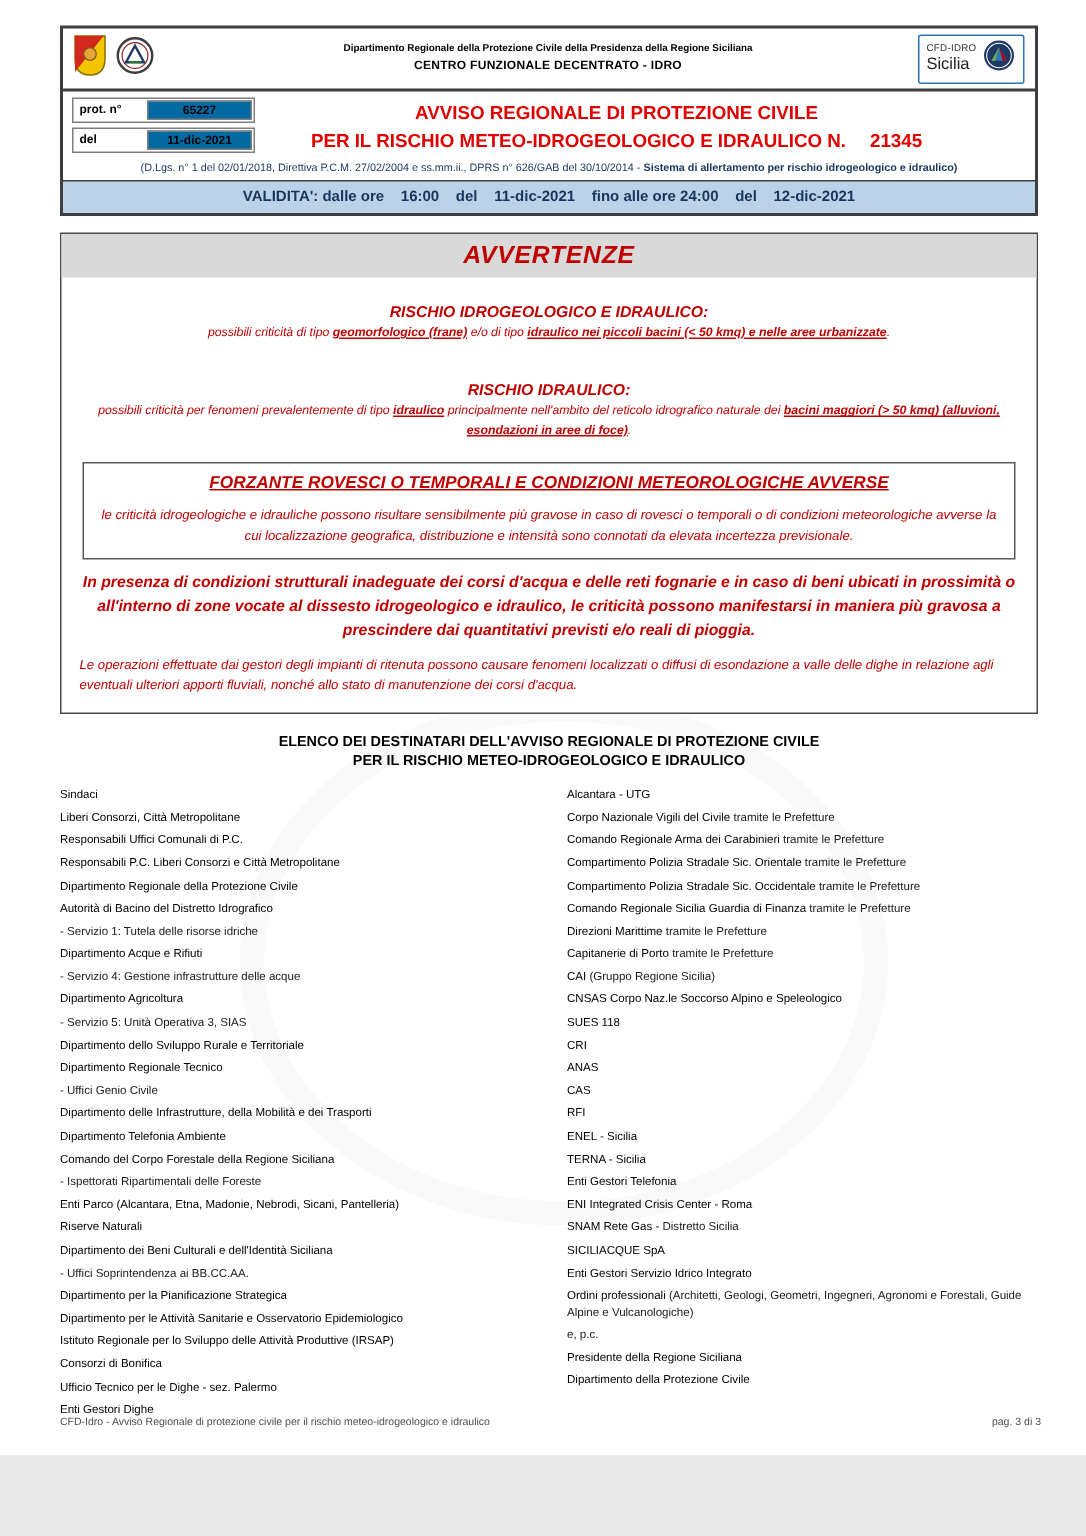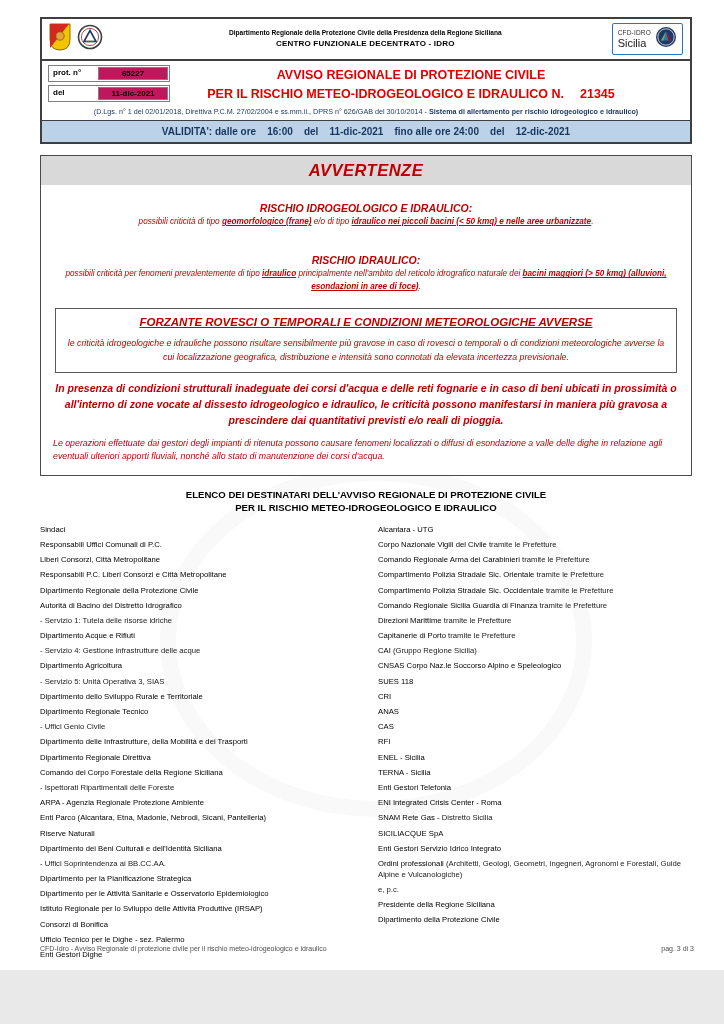--- a/index.html
+++ b/index.html
@@ -17,21 +17,21 @@
   .cfd-box{display:flex;align-items:center;gap:4px;border:1.5px solid #2e74b5;border-radius:2px;
            padding:2px 5px;background:#fdfdfd;}
   .cfd-text{line-height:1.1;color:#333;}
   .cfd-line1{font-size:6.5px;letter-spacing:.2px;}
   .cfd-line2{font-size:11px;font-weight:normal;color:#222;}
 
   .hdr-row2{display:flex;padding:4px 6px 0 6px;}
   .prot-table{width:122px;flex:none;}
   .prot-row{display:flex;border:1px solid #7f7f7f;margin-bottom:3px;padding:1px;align-items:stretch;}
   .prot-label{width:42px;padding:1px 3px;font-weight:bold;font-size:8px;}
-  .prot-value{flex:1;border:1px solid #7f7f7f;text-align:center;font-weight:bold;font-size:8px;padding:1px 2px;background:#be185d;}
+  .prot-value{flex:1;border:1px solid #7f7f7f;text-align:center;font-weight:bold;font-size:8px;padding:1px 2px;background:#0369a1;}
   .title-block{flex:1;text-align:center;color:#e00000;font-weight:bold;font-size:12.5px;
                line-height:1.55;padding:1px 36px 0 4px;}
   .title-num{margin-left:16px;}
 
   .law-line{text-align:center;font-size:7.2px;color:#17365d;padding:2px 4px 4px;}
   .seg-b{font-weight:bold;}
   .seg-u{font-weight:bold;text-decoration:underline;}
 
   .validity{background:#bcd2e8;border-top:1.5px solid #3f3f3f;text-align:center;font-weight:bold;
             color:#17365d;font-size:10px;padding:5px 11px;white-space:pre-wrap;}
@@ -157,38 +157,37 @@
     </div>
 
     <div class="elenco-head">
       <div>ELENCO DEI DESTINATARI DELL'AVVISO REGIONALE DI PROTEZIONE CIVILE</div>
       <div>PER IL RISCHIO METEO-IDROGEOLOGICO E IDRAULICO</div>
     </div>
 
     <div class="dest-wrap">
       <div class="dest-col-left">
           <div class="dest-item"><span class="dest-bold">Sindaci</span></div>
+          <div class="dest-item"><span class="dest-bold">Liberi Consorzi, Città Metropolitane</span></div>
           <div class="dest-item"><span class="dest-bold">Responsabili Uffici Comunali di P.C.</span></div>
-          <div class="dest-item"><span class="dest-bold">Liberi Consorzi, Città Metropolitane</span></div>
           <div class="dest-item"><span class="dest-bold">Responsabili P.C. Liberi Consorzi e Città Metropolitane</span></div>
           <div class="dest-item"><span class="dest-bold">Dipartimento Regionale della Protezione Civile</span></div>
           <div class="dest-item"><span class="dest-bold">Autorità di Bacino del Distretto Idrografico</span></div>
           <div class="dest-item"><span class="dest-norm">- Servizio 1: Tutela delle risorse idriche</span></div>
           <div class="dest-item"><span class="dest-bold">Dipartimento Acque e Rifiuti</span></div>
           <div class="dest-item"><span class="dest-norm">- Servizio 4: Gestione infrastrutture delle acque</span></div>
           <div class="dest-item"><span class="dest-bold">Dipartimento Agricoltura</span></div>
           <div class="dest-item"><span class="dest-norm">- Servizio 5: Unità Operativa 3, SIAS</span></div>
           <div class="dest-item"><span class="dest-bold">Dipartimento dello Sviluppo Rurale e Territoriale</span></div>
           <div class="dest-item"><span class="dest-bold">Dipartimento Regionale Tecnico</span></div>
           <div class="dest-item"><span class="dest-norm">- Uffici Genio Civile</span></div>
           <div class="dest-item"><span class="dest-bold">Dipartimento delle Infrastrutture, della Mobilità e dei Trasporti</span></div>
-          <div class="dest-item"><span class="dest-bold">Dipartimento Regionale Direttiva</span></div>
+          <div class="dest-item"><span class="dest-bold">Dipartimento Telefonia Ambiente</span></div>
           <div class="dest-item"><span class="dest-bold">Comando del Corpo Forestale della Regione Siciliana</span></div>
           <div class="dest-item"><span class="dest-norm">- Ispettorati Ripartimentali delle Foreste</span></div>
-          <div class="dest-item"><span class="dest-bold">ARPA - Agenzia Regionale Protezione Ambiente</span></div>
           <div class="dest-item"><span class="dest-bold">Enti Parco (Alcantara, Etna, Madonie, Nebrodi, Sicani, Pantelleria)</span></div>
           <div class="dest-item"><span class="dest-bold">Riserve Naturali</span></div>
           <div class="dest-item"><span class="dest-bold">Dipartimento dei Beni Culturali e dell'Identità Siciliana</span></div>
           <div class="dest-item"><span class="dest-norm">- Uffici Soprintendenza ai BB.CC.AA.</span></div>
           <div class="dest-item"><span class="dest-bold">Dipartimento per la Pianificazione Strategica</span></div>
           <div class="dest-item"><span class="dest-bold">Dipartimento per le Attività Sanitarie e Osservatorio Epidemiologico</span></div>
           <div class="dest-item"><span class="dest-bold">Istituto Regionale per lo Sviluppo delle Attività Produttive (IRSAP)</span></div>
           <div class="dest-item"><span class="dest-bold">Consorzi di Bonifica</span></div>
           <div class="dest-item"><span class="dest-bold">Ufficio Tecnico per le Dighe - sez. Palermo</span></div>
           <div class="dest-item"><span class="dest-bold">Enti Gestori Dighe</span></div>

